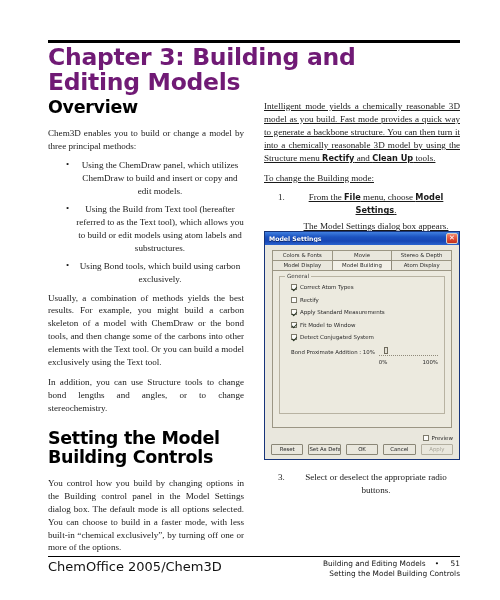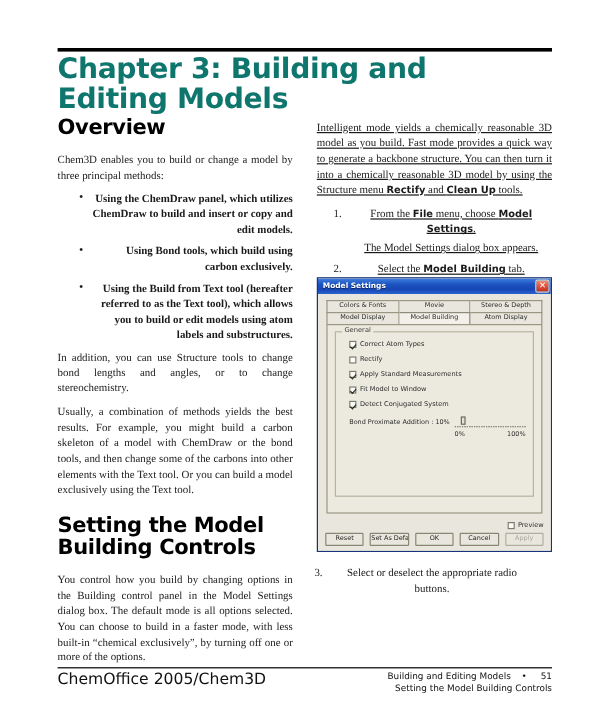--- a/index.html
+++ b/index.html
@@ -32,21 +32,21 @@
   .chapter-title {
     position: absolute;
     left: 48px;
     top: 45px;
     width: 400px;
     font-family: "DejaVu Sans", sans-serif;
     font-weight: bold;
     font-size: 23.5px;
     line-height: 1.06;
     letter-spacing: -0.3px;
-    color: #0f766e;
+    color: #701a75;
   }
 
   
   .col {
     position: absolute;
     width: 196px;
     font-size: 9.1px;
     line-height: 1.42;
     color: #1a1a1a;
     text-align: left;
@@ -72,22 +72,21 @@
 
   ul.bullets {
     margin: 3px 0 6px 0;
     padding: 0 0 0 18px;
     list-style: none;
   }
   ul.bullets > li {
     position: relative;
     margin: 0 0 5px 0;
     padding-left: 10px;
-    text-align: right;
-    font-weight: bold;
+    text-align: center;
   }
   ul.bullets > li:before {
     content: "\2022";
     position: absolute;
     left: 0;
     top: -1px;
     font-size: 9px;
   }
 
   ol.steps {
@@ -384,37 +383,38 @@
   <div class="chapter-title">Chapter 3: Building and Editing Models</div>
 
   <div class="col col-left">
 
     <h2 class="sec">Overview</h2>
 
     <p class="body">Chem3D enables you to build or change a model by three principal methods:</p>
 
     <ul class="bullets">
       <li>Using the ChemDraw panel, which utilizes ChemDraw to build and insert or copy and edit models.</li>
+      <li>Using the Build from Text tool (hereafter referred to as the Text tool), which allows you to build or edit models using atom labels and substructures.</li>
       <li>Using Bond tools, which build using carbon exclusively.</li>
-      <li>Using the Build from Text tool (hereafter referred to as the Text tool), which allows you to build or edit models using atom labels and substructures.</li>
     </ul>
 
+    <p class="body">Usually, a combination of methods yields the best results. For example, you might build a carbon skeleton of a model with ChemDraw or the bond tools, and then change some of the carbons into other elements with the Text tool. Or you can build a model exclusively using the Text tool.</p>
+
     <p class="body">In addition, you can use Structure tools to change bond lengths and angles, or to change stereochemistry.</p>
-
-    <p class="body">Usually, a combination of methods yields the best results. For example, you might build a carbon skeleton of a model with ChemDraw or the bond tools, and then change some of the carbons into other elements with the Text tool. Or you can build a model exclusively using the Text tool.</p>
 
     <h2 class="sec spaced">Setting the Model Building Controls</h2>
 
     <p class="body">You control how you build by changing options in the Building control panel in the Model Settings dialog box. The default mode is all options selected. You can choose to build in a faster mode, with less built-in “chemical exclusively”, by turning off one or more of the options.</p>
   </div>
 
   <div class="col col-right">
 
     <p class="body"><span>Intelligent mode yields a chemically reasonable 3D model as you build. Fast mode provides a quick way to generate a backbone structure. You can then turn it into a chemically reasonable 3D model by using the Structure menu </span><b class="ui">Rectify</b><span> and </span><b class="ui">Clean Up</b><span> tools.</span></p>
 
+    <p class="body">To change the Building mode:</p>
 
     <ol class="steps">
       <li><span>From the </span><b class="ui">File</b><span> menu, choose </span><b class="ui">Model Settings</b><span>.</span><span class="sub-line">The Model Settings dialog box appears.</span></li>
       <li><span>Select the </span><b class="ui">Model Building</b><span> tab.</span></li>
     </ol>
   </div>
 
   <div class="figure">
     <div class="dlg">
 
@@ -495,21 +495,21 @@
             <div class="btn">OK</div>
             <div class="btn">Cancel</div>
             <div class="btn disabled">Apply</div>
           </div>
         </div>
 
       </div>
     </div>
   </div>
 
-  <div class="col" style="left:248px; top:466px;">
+  <div class="col" style="left:264px; top:466px;">
     <ol class="steps start3">
       <li>Select or deselect the appropriate radio buttons.</li>
     </ol>
   </div>
 
   <div class="footer-rule"></div>
   <div class="footer-left">ChemOffice 2005/Chem3D</div>
   <div class="footer-right">
     <div class="l1"><span>Building and Editing Models</span><span class="dot">•</span><span class="pg">51</span></div>
     <div class="l2">Setting the Model Building Controls</div>

